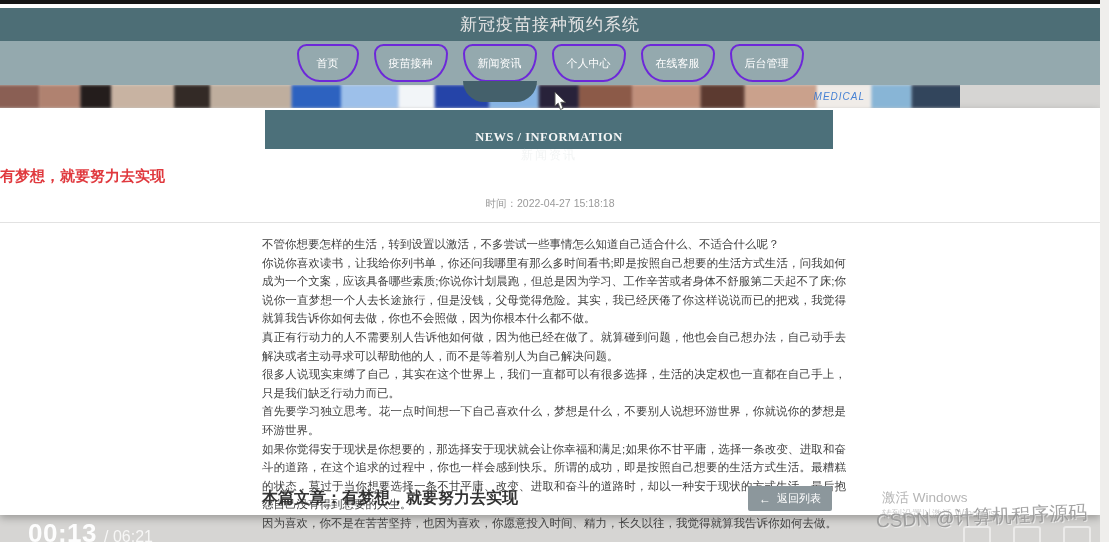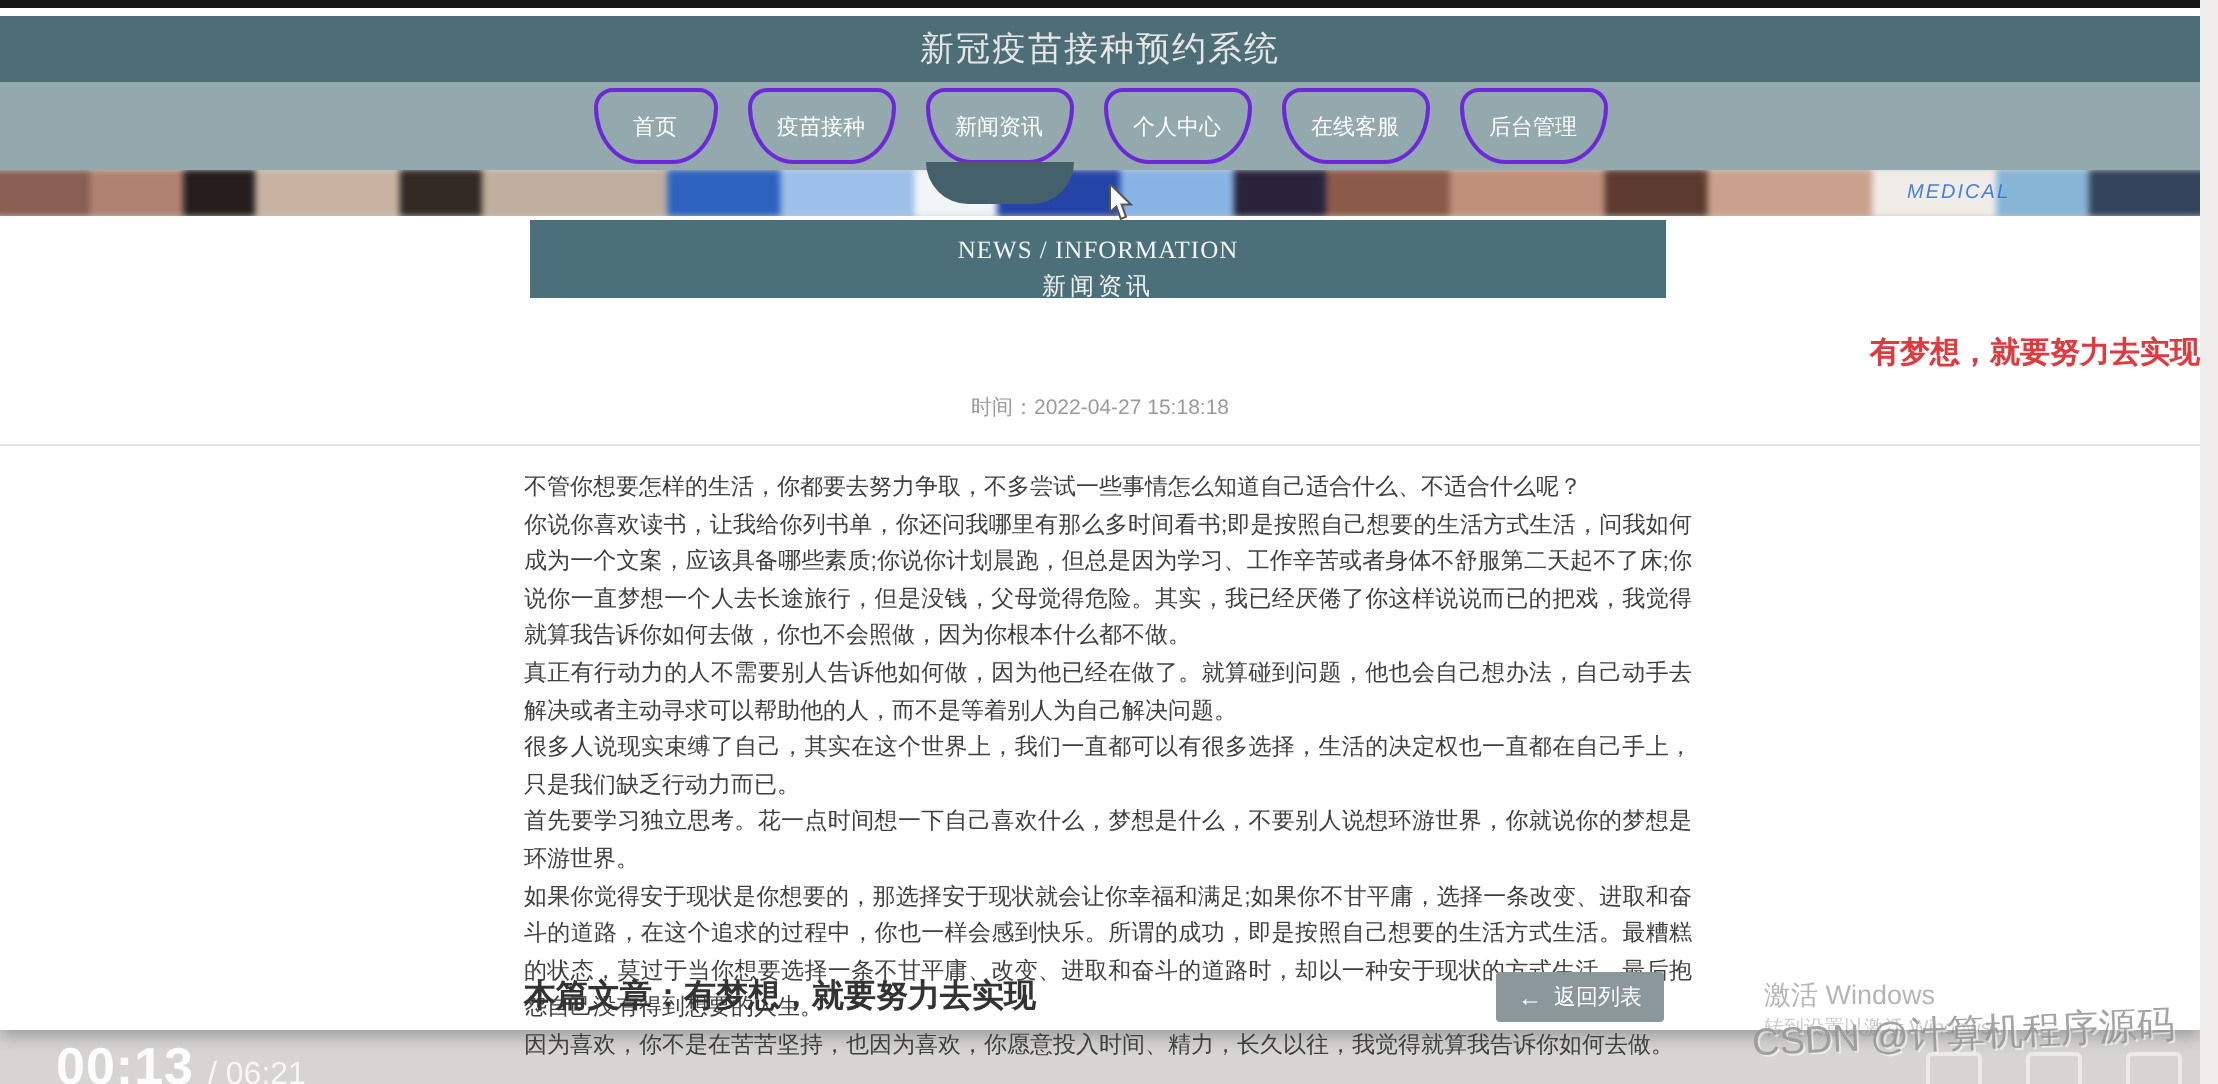--- a/index.html
+++ b/index.html
@@ -10,33 +10,33 @@
   .top-white{position:absolute;left:0;top:4px;width:1100px;height:4px;background:#ffffff;}
   .app-header{position:absolute;left:0;top:8px;width:1100px;height:33px;background:#4d6e76;
               color:#e5e5e5;text-align:center;line-height:33px;font-size:17px;letter-spacing:1px;}
   .nav-band{position:absolute;left:0;top:41px;width:1100px;height:44px;background:#94a9ae;z-index:3;}
   .nav-inner{display:flex;justify-content:center;gap:15px;padding-top:3px;}
   .nav-item{position:relative;height:34px;min-width:32px;padding:0 13px;border:2px solid #6d28d9;
             border-radius:10px 10px 24px 24px / 10px 10px 30px 30px;color:#fff;font-size:11px;
             display:flex;align-items:center;justify-content:center;cursor:pointer;background:transparent;}
   .nav-item.active::after{content:"";position:absolute;left:-2px;right:-2px;top:calc(100% + 1px);
             height:21px;background:#44606b;border-radius:0 0 26px 26px;z-index:5;}
-  .hero{position:absolute;left:0;top:85px;width:1100px;height:23px;overflow:hidden;z-index:1;}
+  .hero{position:absolute;left:0;top:85px;width:960px;height:23px;overflow:hidden;z-index:1;}
   .hero-strip{display:flex;height:100%;filter:blur(1.6px);transform:scale(1.03);}
   .hero-strip div{height:100%;}
   .hero-medical{position:absolute;right:95px;top:6px;color:#2a6fd0;font-size:10px;
             font-style:italic;letter-spacing:1px;z-index:2;opacity:.85;}
   .page-bg{position:absolute;left:0;top:108px;width:1100px;height:407px;background:#ffffff;
            box-shadow:0 3px 8px rgba(0,0,0,.28);}
   .news-banner{position:absolute;left:265px;top:110px;width:568px;height:39px;background:#4c707a;
            color:#f2f4f4;text-align:center;z-index:4;
            font-family:"Liberation Serif","DejaVu Serif",serif;}
-  .news-banner .en{font-size:12.5px;font-weight:normal;letter-spacing:.5px;margin-top:8px;}
+  .news-banner .en{font-size:12.5px;font-weight:bold;letter-spacing:.5px;margin-top:20px;}
   .news-banner .zh{font-size:12px;margin-top:2px;letter-spacing:2px;}
-  .article-title{position:absolute;left:0;top:167px;width:1100px;text-align:right;
+  .article-title{position:absolute;left:0;top:167px;width:1100px;text-align:left;
            color:#e0393e;font-weight:bold;font-size:15px;z-index:4;}
   .article-time{position:absolute;left:0;top:197px;width:1100px;text-align:center;
            color:#9a9a9a;font-size:10.5px;z-index:4;}
   .divider{position:absolute;left:0;top:222px;width:1100px;height:1px;background:#e2e2e2;z-index:4;}
   .article-body{position:absolute;left:262px;top:235px;width:584px;color:#3f3f3f;
            font-size:11.5px;line-height:18.6px;z-index:4;text-align:justify;}
   .article-body p{margin:0;}
   .article-footer{position:absolute;left:262px;top:486px;width:570px;display:flex;
            justify-content:space-between;align-items:center;z-index:4;}
   .footer-label{font-size:16px;font-weight:bold;color:#333;}
@@ -122,21 +122,21 @@
   <div class="news-banner">
     <div class="en">NEWS / INFORMATION</div>
     <div class="zh">新闻资讯</div>
   </div>
 
   <div class="article-title">有梦想，就要努力去实现</div>
   <div class="article-time">时间：2022-04-27 15:18:18</div>
   <div class="divider"></div>
 
   <div class="article-body">
-    <p>不管你想要怎样的生活，你都要去努力争取，不多尝试一些事情怎么知道自己适合什么、不适合什么呢？</p>
+    <p>不管你想要怎样的生活，转到设置以激活，不多尝试一些事情怎么知道自己适合什么、不适合什么呢？</p>
     <p>你说你喜欢读书，让我给你列书单，你还问我哪里有那么多时间看书;即是按照自己想要的生活方式生活，问我如何成为一个文案，应该具备哪些素质;你说你计划晨跑，但总是因为学习、工作辛苦或者身体不舒服第二天起不了床;你说你一直梦想一个人去长途旅行，但是没钱，父母觉得危险。其实，我已经厌倦了你这样说说而已的把戏，我觉得就算我告诉你如何去做，你也不会照做，因为你根本什么都不做。</p>
     <p>真正有行动力的人不需要别人告诉他如何做，因为他已经在做了。就算碰到问题，他也会自己想办法，自己动手去解决或者主动寻求可以帮助他的人，而不是等着别人为自己解决问题。</p>
     <p>很多人说现实束缚了自己，其实在这个世界上，我们一直都可以有很多选择，生活的决定权也一直都在自己手上，只是我们缺乏行动力而已。</p>
     <p>首先要学习独立思考。花一点时间想一下自己喜欢什么，梦想是什么，不要别人说想环游世界，你就说你的梦想是环游世界。</p>
     <p>如果你觉得安于现状是你想要的，那选择安于现状就会让你幸福和满足;如果你不甘平庸，选择一条改变、进取和奋斗的道路，在这个追求的过程中，你也一样会感到快乐。所谓的成功，即是按照自己想要的生活方式生活。最糟糕的状态，莫过于当你想要选择一条不甘平庸、改变、进取和奋斗的道路时，却以一种安于现状的方式生活，最后抱怨自己没有得到想要的人生。</p>
     <p>因为喜欢，你不是在苦苦坚持，也因为喜欢，你愿意投入时间、精力，长久以往，我觉得就算我告诉你如何去做。</p>
   </div>
 
   <div class="article-footer">
     <span class="footer-label">本篇文章：有梦想，就要努力去实现</span>

